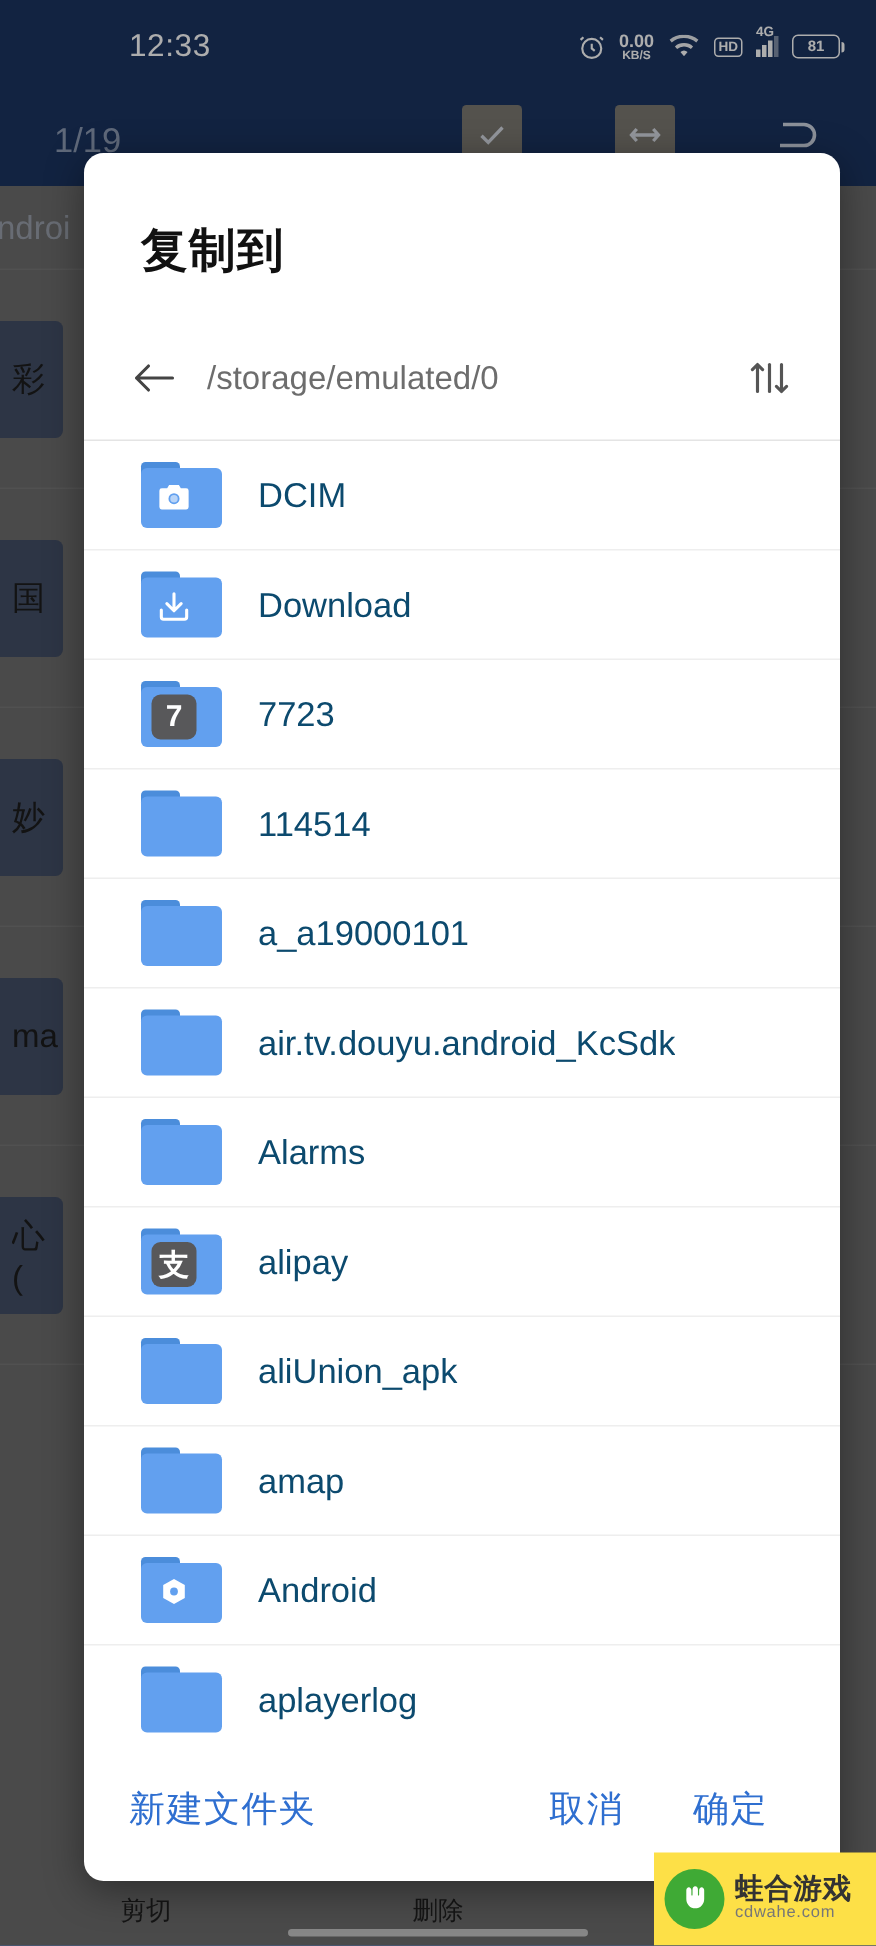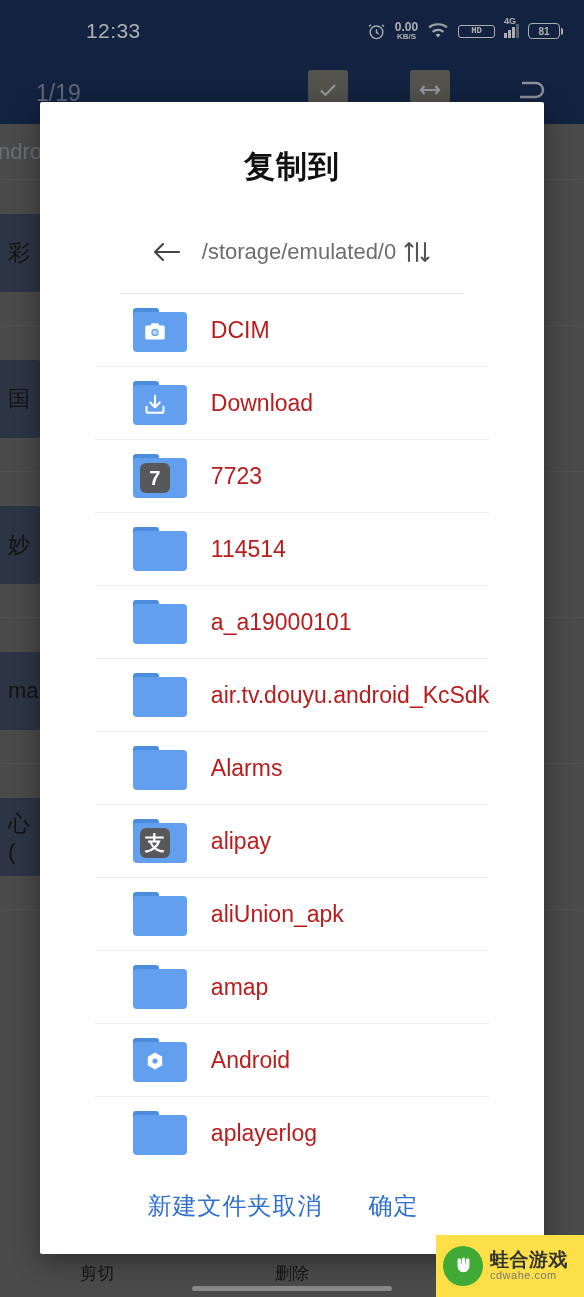--- a/index.html
+++ b/index.html
@@ -18,21 +18,21 @@
     padding:0 24px; color:#fff;
   }
   .sb-time { font-size:21px; font-weight:400; letter-spacing:.4px; margin-left:62px; }
   .sb-right { display:flex; align-items:center; gap:9px; }
   .sb-icon { display:flex; align-items:center; }
   .net-speed { display:flex; flex-direction:column; align-items:center; line-height:1; }
   .net-speed .n1 { font-size:12px; font-weight:700; }
   .net-speed .n2 { font-size:8px; font-weight:700; }
   .hd-badge {
     border:1.6px solid #fff; border-radius:3px; font-size:9px; font-weight:700;
-    padding:1px 12px; line-height:1;font-family:Liberation Mono, monospace;
+    padding:1px 2px; line-height:1;
   }
   .sig-wrap { display:flex; align-items:flex-end; gap:1px; position:relative; }
   .sig-4g { position:absolute; top:-8px; left:0; font-size:9px; font-weight:700; }
   .bar { width:3px; background:#fff; }
   .batt {
     border:1.6px solid #fff; border-radius:4px; width:32px; height:16px;
     display:flex; align-items:center; justify-content:center;
     font-size:10px; font-weight:600; position:relative;
   }
   .batt::after{content:"";position:absolute;right:-4px;top:4px;width:2.5px;height:7px;background:#fff;border-radius:0 2px 2px 0;}
@@ -87,23 +87,23 @@
     width:40px; height:40px; border-radius:50%; background:#3faa35;
     display:flex; align-items:center; justify-content:center; flex:none;
   }
   .wm-text { line-height:1.05; }
   .wm-cn { font-size:19px; font-weight:700; color:#333; letter-spacing:.5px; }
   .wm-en { font-size:11px; color:#777; letter-spacing:.5px; }
 
   
   .scrim { position:absolute; inset:0; background:rgba(0,0,0,.32); }
   .dialog {
-    position:absolute; left:40px; top:102px; width:504px; height:1152px;
-    background:#fff; border-radius:2px; display:flex; flex-direction:column;
-    box-shadow:0 6px 26px rgba(0,0,0,.4); overflow:hidden;align-items:center;
+    position:absolute; left:56px; top:102px; width:504px; height:1152px;
+    background:#fff; border-radius:13px; display:flex; flex-direction:column;
+    box-shadow:0 6px 26px rgba(0,0,0,.4); overflow:hidden;
   }
   .dlg-title {
     font-size:31px; font-weight:700; color:#111; padding:44px 38px 0 38px;
     letter-spacing:1px;
   }
   .dlg-pathbar {
     display:flex; align-items:center; height:84px; padding:0 26px; margin-top:22px;
     border-bottom:1px solid #e4e4e4; flex:none;
   }
   .back-arrow { width:42px; height:42px; display:flex; align-items:center; justify-content:center; flex:none; }
@@ -125,21 +125,21 @@
     background:#4b8ddb; border-radius:3px 3px 0 0;
   }
   .f-glyph {
     position:absolute; left:7px; top:9px; width:30px; height:30px;
     display:flex; align-items:center; justify-content:center;
   }
   .g-dark {
     background:#58585a; border-radius:6px; color:#fff;
     font-weight:700; font-size:20px;
   }
-  .f-name { font-size:23px; color:#b91c1c; white-space:nowrap; overflow:hidden; }
+  .f-name { font-size:23px; color:#0c4a6e; white-space:nowrap; overflow:hidden; }
 
   .dlg-actions {
     flex:none; height:96px; display:flex; align-items:center; padding:0 30px;
   }
   .act-btn {
     font-size:24px; color:#2f6fd0; font-weight:400; letter-spacing:1px;
     background:none; border:none; cursor:pointer; font-family:inherit;
   }
   .act-spacer { flex:1; }
   .act-cancel { margin-right:46px; }

